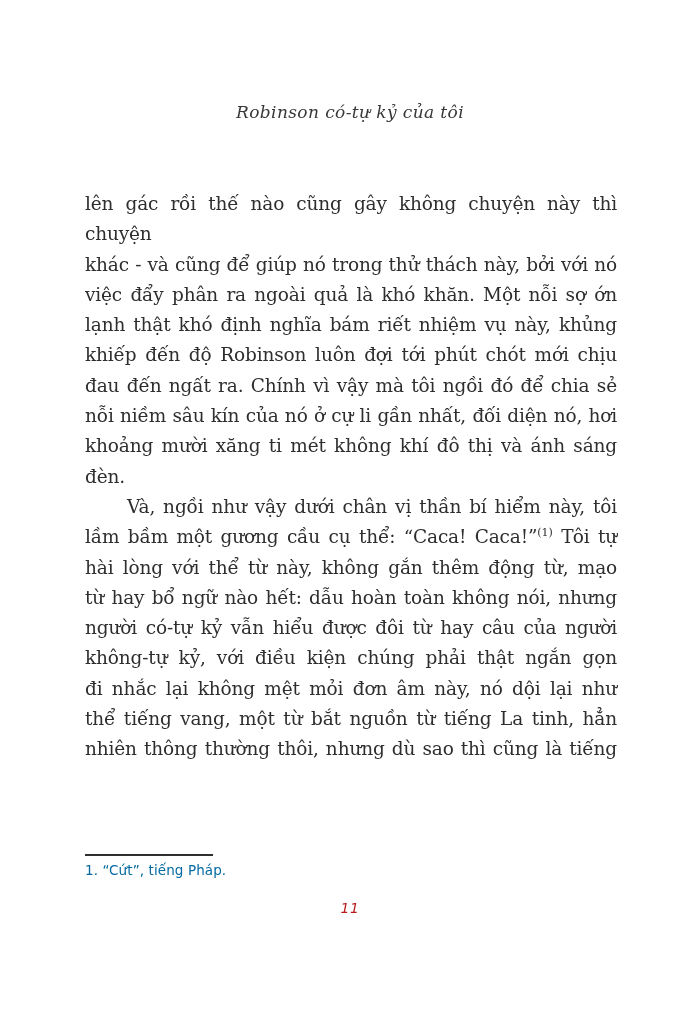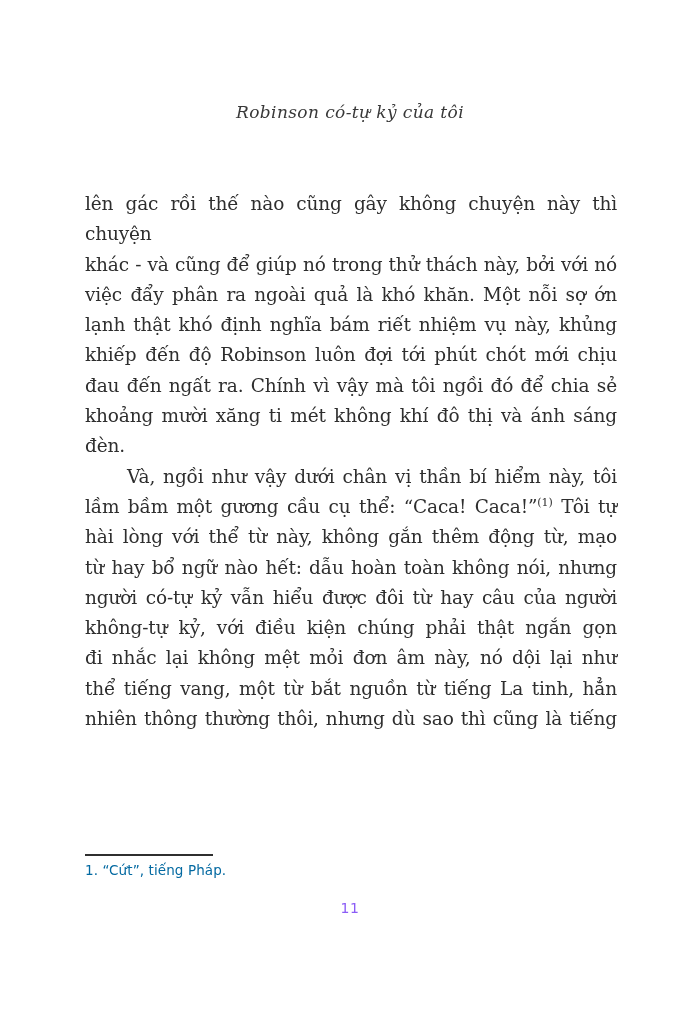--- a/index.html
+++ b/index.html
@@ -69,38 +69,40 @@
     letter-spacing: 0.1px;
   }
   .page-number {
     position: absolute;
     top: 900px;
     left: 0;
     width: 100%;
     text-align: center;
     font-family: "DejaVu Sans", "Liberation Sans", sans-serif;
     font-size: 14px;
-    color: #8b5cf6;
+    color: #b91c1c;
     letter-spacing: 0.5px;
+    font-style: italic;
   }
 </style>
 </head>
 <body>
 
 <div class="page">
 
   <div class="running-header">Robinson có-tự kỷ của tôi</div>
 
   <div class="body-text">
     <div class="line">lên gác rồi thế nào cũng gây không chuyện này thì chuyện</div>
     <div class="line">khác - và cũng để giúp nó trong thử thách này, bởi với nó</div>
     <div class="line">việc đẩy phân ra ngoài quả là khó khăn. Một nỗi sợ ớn</div>
     <div class="line">lạnh thật khó định nghĩa bám riết nhiệm vụ này, khủng</div>
     <div class="line">khiếp đến độ Robinson luôn đợi tới phút chót mới chịu</div>
     <div class="line">đau đến ngất ra. Chính vì vậy mà tôi ngồi đó để chia sẻ</div>
+    <div class="line">nỗi niềm sâu kín của nó ở cự li gần nhất, đối diện nó, hơi</div>
     <div class="line">khoảng mười xăng ti mét không khí đô thị và ánh sáng</div>
     <div class="line para-end">đèn.</div>
 
     <div class="line indent">Và, ngồi như vậy dưới chân vị thần bí hiểm này, tôi</div>
     <div class="line"><span>lầm bầm một gương cầu cụ thể: “Caca! Caca!”</span><sup>(1)</sup><span> Tôi tự</span></div>
     <div class="line">hài lòng với thể từ này, không gắn thêm động từ, mạo</div>
     <div class="line">từ hay bổ ngữ nào hết: dẫu hoàn toàn không nói, nhưng</div>
     <div class="line">người có-tự kỷ vẫn hiểu được đôi từ hay câu của người</div>
     <div class="line">không-tự kỷ, với điều kiện chúng phải thật ngắn gọn</div>
     <div class="line">đi nhắc lại không mệt mỏi đơn âm này, nó dội lại như</div>

